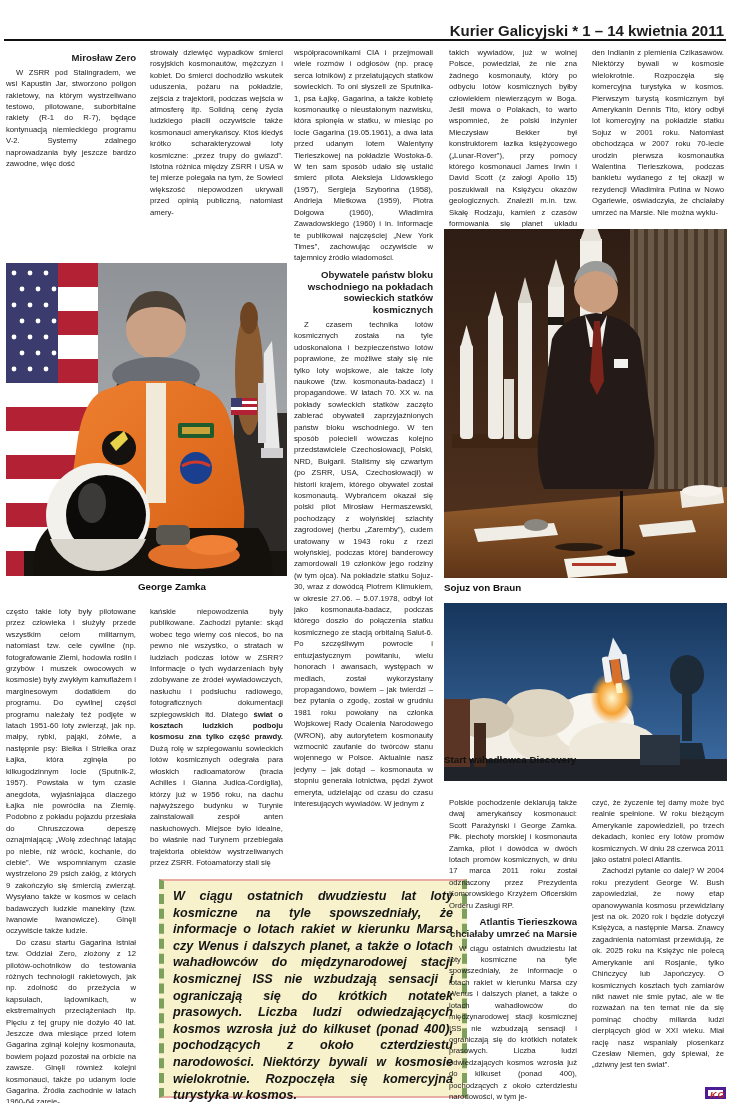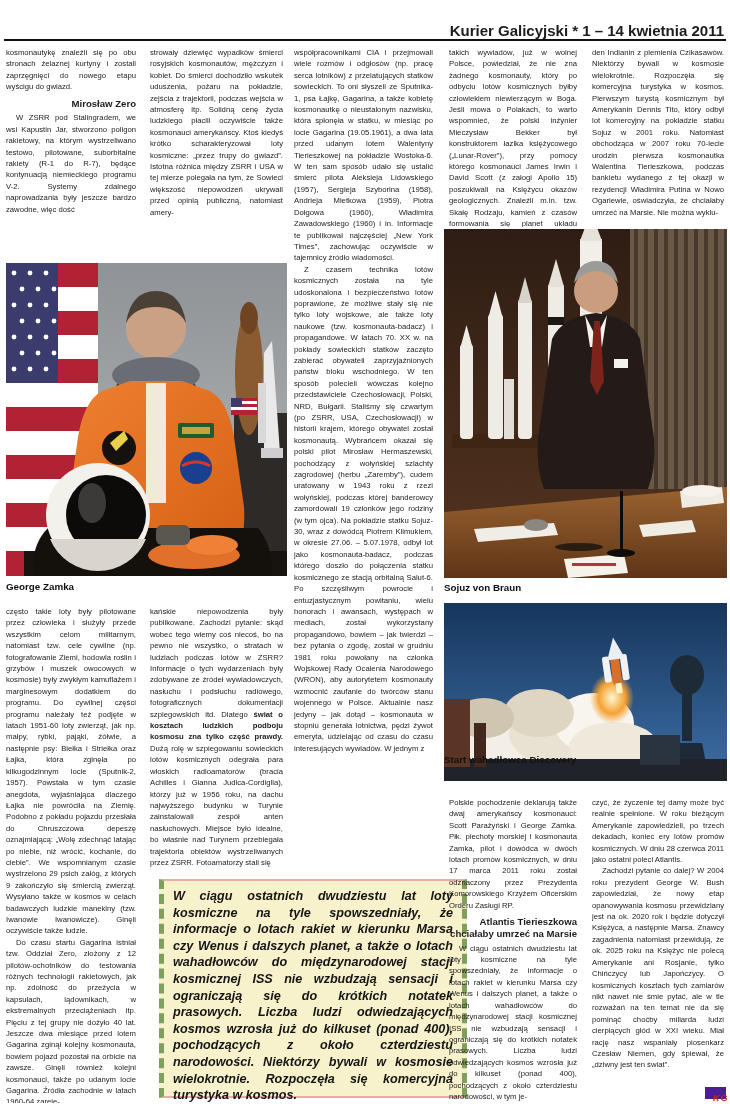--- a/index.html
+++ b/index.html
@@ -27,46 +27,46 @@
     border-left:5px dashed #7da05a;border-right:5px dashed #7da05a;
     border-top:2px solid #e8aca2;border-bottom:2px solid #e8aca2;
     box-sizing:border-box;padding:7px 9px 6px 9px;
   }
   .hbox p{
     margin:0;font-weight:bold;font-style:italic;font-size:12.6px;line-height:16.6px;
     text-align:justify;color:#151515;
   }
   
   .kg{
-    box-sizing:border-box;border:6px solid #4c1d95;color:#c2281e;background:#fff;
+    box-sizing:border-box;border:3px solid #4c1d95;color:#c2281e;background:#fff;
     font-weight:bold;font-style:italic;font-size:9px;line-height:10px;
     text-align:center;padding:0 2px;letter-spacing:1px;
   }
   svg{display:block;}
 </style>
 </head>
 <body>
 
 <div class="page">
 
   <div class="abs masthead" style="left:300px;top:22px;width:424px;">Kurier Galicyjski * 1 – 14 kwietnia 2011</div>
   <div class="abs rule" style="left:4px;top:39px;width:722px;height:0;"></div>
 
   <div class="abs txt" style="left:6px;top:47px;width:130px;height:215px;">
-    <p>kosmonautykę znaleźli się po obu stronach żelaznej kurtyny i zostali zaprzęgnięci do nowego etapu wyścigu do gwiazd.</p>
     <div class="shead">Mirosław Zero</div>
     <p class="ind">W ZSRR pod Stalingradem, we wsi Kapustin Jar, stworzono poligon rakietowy, na którym wystrzeliwano testowo, pilotowane, suborbitalne rakiety (R-1 do R-7), będące kontynuacją niemieckiego programu V-2. Systemy zdalnego naprowadzania były jeszcze bardzo zawodne, więc dość</p>
   </div>
 
   <div class="abs txt" style="left:150px;top:47px;width:133px;height:215px;">
     <p>strowały dziewięć wypadków śmierci rosyjskich kosmonautów, mężczyzn i kobiet. Do śmierci dochodziło wskutek uduszenia, pożaru na pokładzie, zejścia z trajektorii, podczas wejścia w atmosferę itp. Solidną cenę życia ludzkiego płacili oczywiście także kosmonauci amerykańscy. Ktoś kiedyś krótko scharakteryzował loty kosmiczne: „przez trupy do gwiazd”. Istotna różnica między ZSRR i USA w tej mierze polegała na tym, że Sowieci większość niepowodzeń ukrywali przed opinią publiczną, natomiast amery-</p>
   </div>
 
   <div class="abs txt" style="left:294px;top:47px;width:139px;height:806px;">
     <p>współpracownikami CIA i przejmowali wiele rozmów i odgłosów (np. pracę serca lotników) z przelatujących statków sowieckich. To oni słyszeli ze Sputnika-1, psa Łajkę, Gagarina, a także kobietę kosmonautkę o nieustalonym nazwisku, która spłonęła w statku, w miesiąc po locie Gagarina (19.05.1961), a dwa lata przed udanym lotem Walentyny Tierieszkowej na pokładzie Wostoka-6. W ten sam sposób udało się ustalić śmierć pilota Aleksieja Lidowskiego (1957), Sergieja Szyborina (1958), Andrieja Mietkowa (1959), Piotra Dołgowa (1960), Władimira Zawadowskiego (1960) i in. Informacje te publikował najczęściej „New York Times”, zachowując oczywiście w tajemnicy źródło wiadomości.</p>
+    <div class="shead">Obywatele państw bloku wschodniego na pokładach sowieckich statków kosmicznych</div>
     <p class="ind">Z czasem technika lotów kosmicznych została na tyle udoskonalona i bezpieczeństwo lotów poprawione, że możliwe stały się nie tylko loty wojskowe, ale także loty naukowe (tzw. kosmonauta-badacz) i propagandowe. W latach 70. XX w. na pokłady sowieckich statków zaczęto zabierać obywateli zaprzyjaźnionych państw bloku wschodniego. W ten sposób polecieli wówczas kolejno przedstawiciele Czechosłowacji, Polski, NRD, Bułgarii. Staliśmy się czwartym (po ZSRR, USA, Czechosłowacji) w historii krajem, którego obywatel został kosmonautą. Wybrańcem okazał się polski pilot Mirosław Hermaszewski, pochodzący z wołyńskiej szlachty zagrodowej (herbu „Zaremby”), cudem uratowany w 1943 roku z rzezi wołyńskiej, podczas której banderowcy zamordowali 19 członków jego rodziny (w tym ojca). Na pokładzie statku Sojuz-30, wraz z dowódcą Piotrem Klimukiem, w okresie 27.06. – 5.07.1978, odbył lot jako kosmonauta-badacz, podczas którego doszło do połączenia statku kosmicznego ze stacją orbitalną Salut-6. Po szczęśliwym powrocie i entuzjastycznym powitaniu, wielu honorach i awansach, występach w mediach, został wykorzystany propagandowo, bowiem – jak twierdzi – bez pytania o zgodę, został w grudniu 1981 roku powołany na członka Wojskowej Rady Ocalenia Narodowego (WRON), aby autorytetem kosmonauty wzmocnić zaufanie do twórców stanu wojennego w Polsce. Aktualnie nasz jedyny – jak dotąd – kosmonauta w stopniu generała lotnictwa, pędzi żywot emeryta, udzielając od czasu do czasu interesujących wywiadów. W jednym z</p>
   </div>
 
   <div class="abs txt" style="left:449px;top:47px;width:128px;height:180px;">
     <p>takich wywiadów, już w wolnej Polsce, powiedział, że nie zna żadnego kosmonauty, który po odbyciu lotów kosmicznych byłby człowiekiem niewierzącym w Boga. Jeśli mowa o Polakach, to warto wspomnieć, że polski inżynier Mieczysław Bekker był konstruktorem łazika księżycowego („Lunar-Rover”), przy pomocy którego kosmonauci James Irwin i David Scott (z załogi Apollo 15) poszukiwali na Księżycu okazów geologicznych. Znaleźli m.in. tzw. Skałę Rodzaju, kamień z czasów formowania się planet układu słonecznego.</p>
   </div>
 
   <div class="abs txt" style="left:592px;top:47px;width:132px;height:180px;">
     <p>den Indianin z plemienia Czikasawów. Niektórzy bywali w kosmosie wielokrotnie. Rozpoczęła się komercyjna turystyka w kosmos. Pierwszym turystą kosmicznym był Amerykanin Dennis Tito, który odbył lot komercyjny na pokładzie statku Sojuz w 2001 roku. Natomiast obchodząca w 2007 roku 70-lecie urodzin pierwsza kosmonautka Walentina Tierieszkowa, podczas bankietu wydanego z tej okazji w rezydencji Władimira Putina w Nowo Ogariewie, oświadczyła, że chciałaby umrzeć na Marsie. Nie można wyklu-</p>
   </div>
@@ -159,21 +159,21 @@
         <circle cx="92" cy="252" r="52" fill="#f3f1ec"></circle>
         <circle cx="100" cy="252" r="40" fill="#0c0b0a"></circle>
         <ellipse cx="86" cy="240" rx="14" ry="20" fill="#3c3a38"></ellipse>
         <path d="M44,276 a52,52 0 0 0 96,0 Z" fill="#d9d5cc"></path>
         <ellipse cx="188" cy="292" rx="46" ry="14" fill="#e0702a"></ellipse>
         <ellipse cx="206" cy="282" rx="26" ry="10" fill="#ef8036"></ellipse>
         <rect x="150" y="262" width="34" height="20" rx="6" fill="#5a5650"></rect>
       </g>
     </svg>
   </div>
-  <div class="abs caption" style="left:6px;top:581px;width:200px;">George Zamka</div>
+  <div class="abs caption" style="left:6px;top:581px;width:200px;text-align:right;">George Zamka</div>
 
   <div class="abs" style="left:444px;top:229px;width:283px;height:349px;">
     <svg width="283" height="349" viewBox="0 0 283 349">
       <defs>
         <linearGradient id="office" x1="0" y1="0" x2="0" y2="1">
           <stop offset="0" stop-color="#2e1d14"></stop>
             <stop offset="1" stop-color="#55341f"></stop>
         </linearGradient>
         <linearGradient id="desk" x1="0" y1="0" x2="0" y2="1">
           <stop offset="0" stop-color="#9a6230"></stop>

